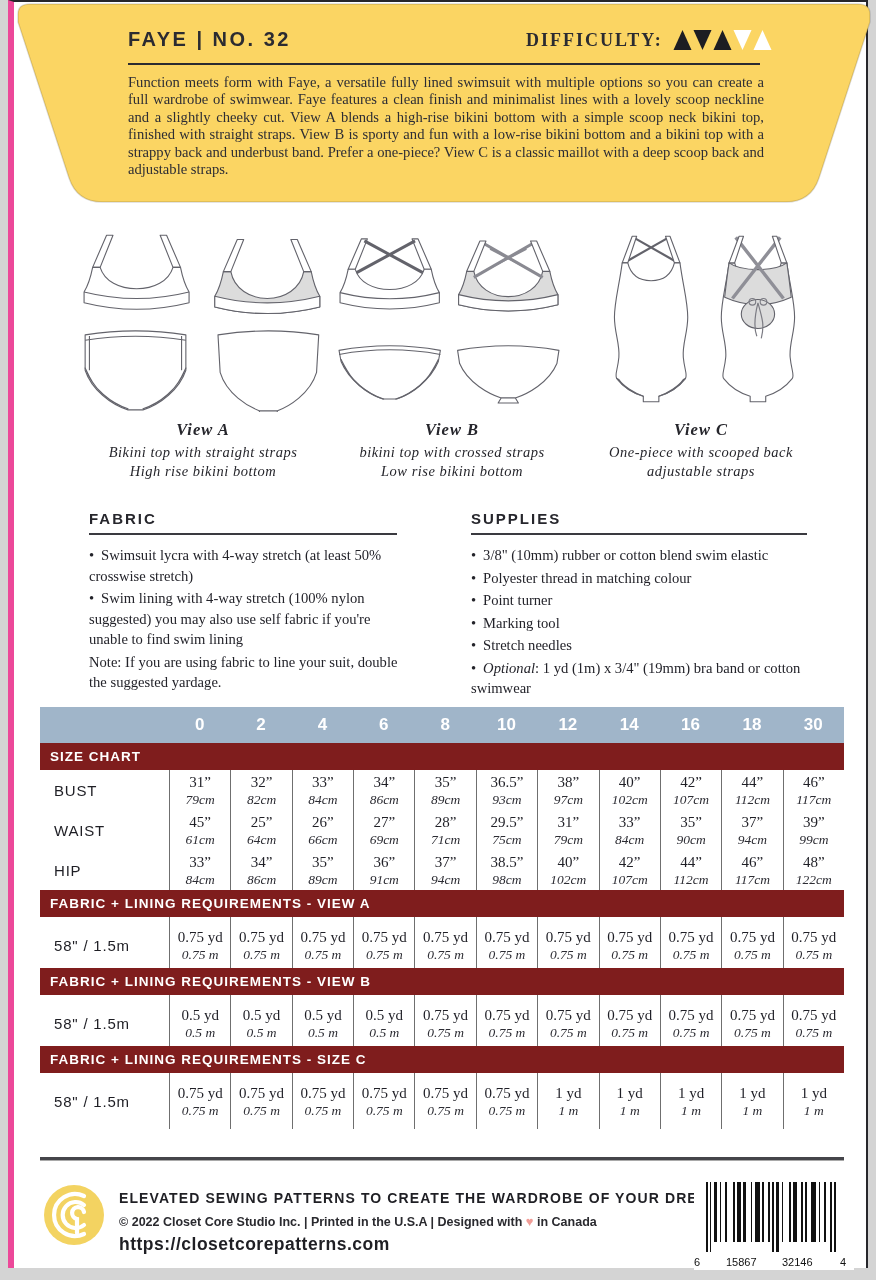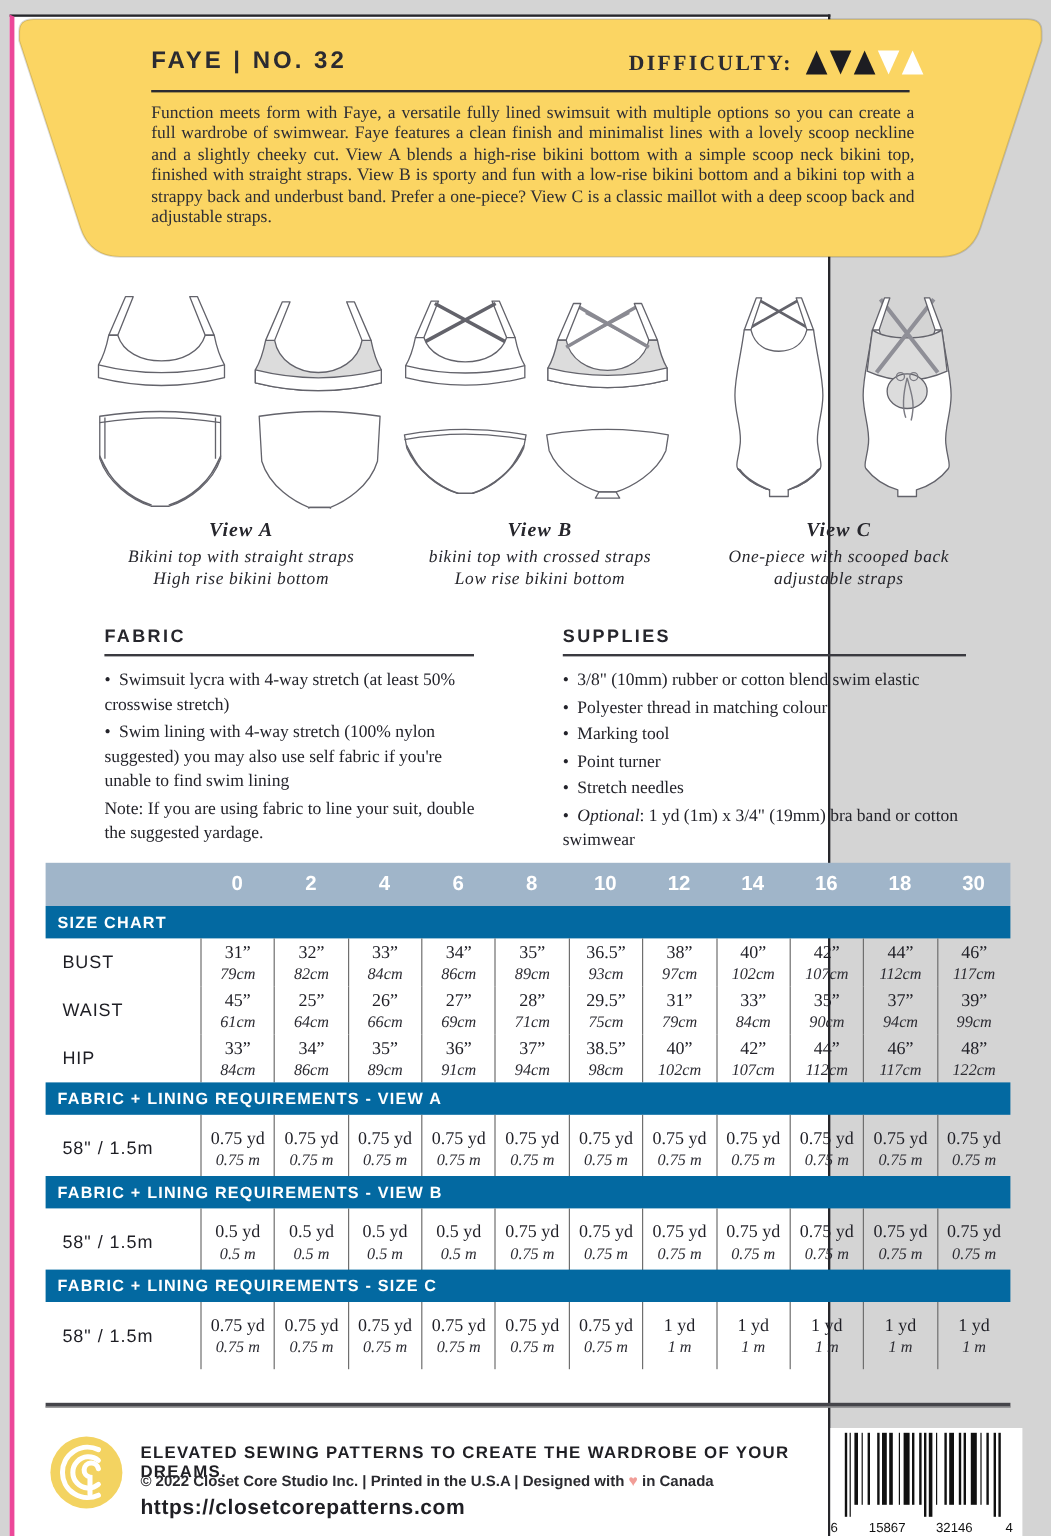--- a/index.html
+++ b/index.html
@@ -1,19 +1,19 @@
 <!DOCTYPE html>
 <html><head>
 <meta charset="utf-8">
 <style>
   html,body{margin:0;padding:0;background:#cfcfcf;}
   .stage{position:relative;width:876px;height:1280px;background:#d4d4d4;overflow:hidden;
          font-family:"Liberation Sans",sans-serif;}
-  .page{position:absolute;left:8px;top:12px;width:684px;height:1268px;background:#ffffff;
-        border-left:4px solid #ec4899;border-right:2px solid #26262b;border-top:2px solid #26262b;
+  .page{position:absolute;left:8px;top:0;width:860px;height:1268px;background:#ffffff;
+        border-left:6px solid #ec4899;border-right:2px solid #26262b;border-top:2px solid #26262b;
         box-sizing:border-box;}
   
   .yellow-svg{position:absolute;left:0;top:0;}
   .hdr-title{position:absolute;left:114px;top:26px;font-size:20px;font-weight:700;
              letter-spacing:2.5px;color:#2b2b31;}
   .difficulty{position:absolute;left:512px;top:27px;display:flex;align-items:center;gap:10px;}
   .difficulty .lbl{font-size:18px;font-weight:700;letter-spacing:2px;color:#2b2b31;font-family:Liberation Serif, serif;}
   .tri-row{display:flex;align-items:center;gap:1px;}
   .hdr-rule{position:absolute;left:114px;top:61px;width:632px;height:2px;background:#2b2b31;}
   .hdr-desc{position:absolute;left:114px;top:72px;width:636px;
@@ -29,21 +29,21 @@
   .sec-title{position:absolute;font-size:15px;font-weight:700;letter-spacing:2px;color:#26262c;}
   .sec-rule{position:absolute;height:2px;background:#3a3a40;}
   .sec-list{position:absolute;font-family:"Liberation Serif",serif;font-size:14.6px;
             line-height:20.5px;color:#23232a;}
   .sec-list .li{margin-bottom:2px;}
   .sec-list .bullet{margin-right:7px;}
   .sec-list .it{font-style:italic;}
   
   .band{position:absolute;left:26px;width:804px;display:flex;align-items:center;}
   .band.light{height:36px;background:#a0b5c9;}
-  .band.mid{height:27px;background:#0369a1;}
+  .band.mid{height:27px;background:#7f1d1d;}
   .band.mid .bandtxt{color:#ffffff;font-size:13.5px;font-weight:700;letter-spacing:1px;padding-left:10px;}
   .sizes-cells{display:flex;width:100%;height:100%;}
   .sizes-cells .lblspace{width:129px;}
   .sizes-cells .scell{flex:1;display:flex;align-items:center;justify-content:center;
                       color:#fff;font-size:17px;font-weight:700;}
   .mrow{position:absolute;left:26px;width:804px;height:40px;display:flex;}
   .mrow.req{height:56px;}
   .mrow .rlabel{width:129px;display:flex;align-items:center;padding-left:14px;box-sizing:border-box;
                 font-size:15px;font-weight:400;letter-spacing:0.8px;color:#1e1e24;}
   .mrow .mcell{flex:1;border-left:1px solid #6f6f6f;display:flex;flex-direction:column;
@@ -202,22 +202,22 @@
         <div class="li"><span class="bullet">•</span>Swimsuit lycra with 4-way stretch (at least 50% crosswise stretch)</div>
         <div class="li"><span class="bullet">•</span>Swim lining with 4-way stretch (100% nylon suggested) you may also use self fabric if you're unable to find swim lining</div>
         <div class="li">Note: If you are using fabric to line your suit, double the suggested yardage.</div>
       </div>
 
     <div class="sec-title" style="left:457px;top:508px">SUPPLIES</div>
     <div class="sec-rule" style="left:457px;top:531px;width:336px"></div>
     <div class="sec-list" id="supplies-list" style="left:457px;top:543px;width:346px">
         <div class="li"><span class="bullet">•</span>3/8" (10mm) rubber or cotton blend swim elastic</div>
         <div class="li"><span class="bullet">•</span>Polyester thread in matching colour</div>
+        <div class="li"><span class="bullet">•</span>Point turner</div>
         <div class="li"><span class="bullet">•</span>Marking tool</div>
-        <div class="li"><span class="bullet">•</span>Point turner</div>
         <div class="li"><span class="bullet">•</span>Stretch needles</div>
         <div class="li"><span class="bullet">•</span><span class="it">Optional</span>: 1 yd (1m) x 3/4" (19mm) bra band or cotton swimwear</div>
       </div>
 
     <div class="band light" id="sizes-band" style="top:705px">
       <div class="sizes-cells" id="sizes-cells">
           <div class="lblspace"></div>
           <div class="scell">0</div>
           <div class="scell">2</div>
           <div class="scell">4</div>

